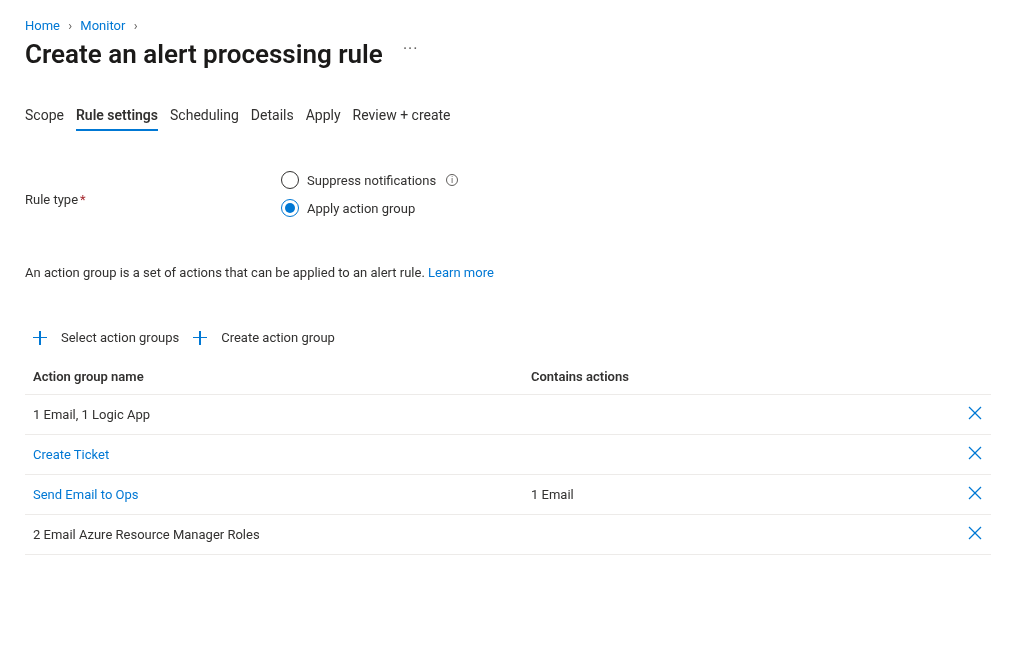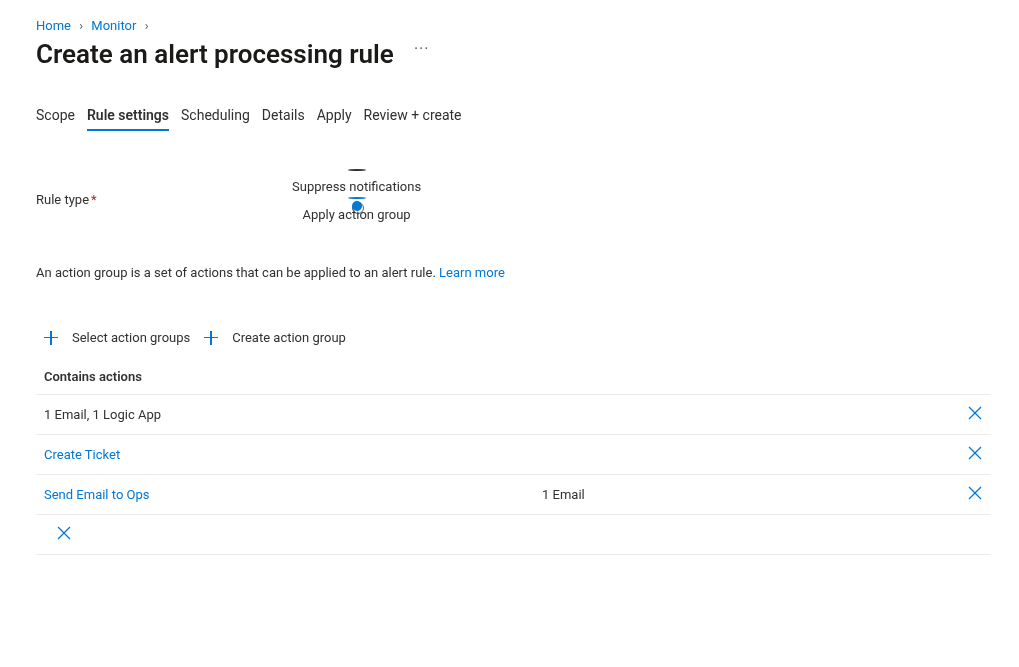--- a/index.html
+++ b/index.html
@@ -4,21 +4,21 @@
 <style>
   * { box-sizing: border-box; }
   html, body {
     margin: 0; padding: 0;
     font-family: "Segoe UI", -apple-system, BlinkMacSystemFont, Roboto, "Helvetica Neue", Arial, sans-serif;
     font-size: 14px;
     color: #323130;
     background: #ffffff;
     width: 1019px;
   }
-  .page { padding: 18px 28px 40px 36px; }
+  .page { padding: 18px 28px 40px 25px; }
 
   
   .breadcrumb { font-size: 13px; color: #605e5c; margin-bottom: 6px; }
   .breadcrumb a { color: #0078d4; text-decoration: none; }
   .breadcrumb .sep { color: #605e5c; margin: 0 5px; }
 
   
   .title-row { display: flex; align-items: flex-start; gap: 20px; margin-bottom: 38px; }
   .page-title {
     font-size: 26px;
@@ -44,21 +44,21 @@
   .tab.active {
     font-weight: 600;
     border-bottom: 2px solid #0078d4;
   }
 
   
   .field-row { display: flex; align-items: center; margin-bottom: 40px; }
   .field-label-col { width: 256px; font-size: 13px; color: #323130; padding-top: 4px; }
   .req { color: #a4262c; margin-left: 2px; }
   .field-input-col { }
-  .radio-option { display: flex; align-items: center; gap: 8px; margin-bottom: 6px; cursor: pointer; height: 22px; flex-direction: column;}
+  .radio-option { display: flex; align-items: center; gap: 8px; margin-bottom: 6px; cursor: pointer; height: 22px;}
   .radio {
     width: 18px; height: 18px; border-radius: 50%; border: 1px solid #323130; position: relative; display: inline-block;
   }
   .radio.selected { border-color: #0078d4; }
   .radio.selected::after {
     content: ""; position: absolute; top: 3px; left: 3px; width: 10px; height: 10px; border-radius: 50%; background: #0078d4;
   }
   .radio-label { font-size: 13px; color: #323130; }
   .info-icon {
     width: 12px; height: 12px; border: 1px solid #605e5c; border-radius: 50%;
@@ -166,20 +166,21 @@
       <span>Select action groups</span>
     </div>
     <div class="action-link">
       <span class="plus-icon"></span>
       <span>Create action group</span>
     </div>
   </div>
 
   <div class="ag-table">
     <div class="ag-row-head">
+      <div class="ag-col-name-head">Action group name</div>
       <div class="ag-col-actions-head">Contains actions</div>
     </div>
     <div id="ag-rows">
         <div class="ag-row">
           <div class="ag-col-actions">1 Email, 1 Logic App</div>
           <div class="ag-col-remove"><span class="remove-icon">
               <svg viewBox="0 0 16 16">
                 <line x1="2" y1="2" x2="14" y2="14"></line>
                 <line x1="14" y1="2" x2="2" y2="14"></line>
               </svg>
@@ -199,20 +200,21 @@
           <div class="ag-col-name"><a href="#">Send Email to Ops</a></div>
           <div class="ag-col-actions">1 Email</div>
           <div class="ag-col-remove"><span class="remove-icon">
               <svg viewBox="0 0 16 16">
                 <line x1="2" y1="2" x2="14" y2="14"></line>
                 <line x1="14" y1="2" x2="2" y2="14"></line>
               </svg>
             </span></div>
         </div>
         <div class="ag-row">
+          <div class="ag-col-actions">2 Email Azure Resource Manager Roles</div>
           <div class="ag-col-remove"><span class="remove-icon">
               <svg viewBox="0 0 16 16">
                 <line x1="2" y1="2" x2="14" y2="14"></line>
                 <line x1="14" y1="2" x2="2" y2="14"></line>
               </svg>
             </span></div>
         </div>
       </div>
   </div>
 

